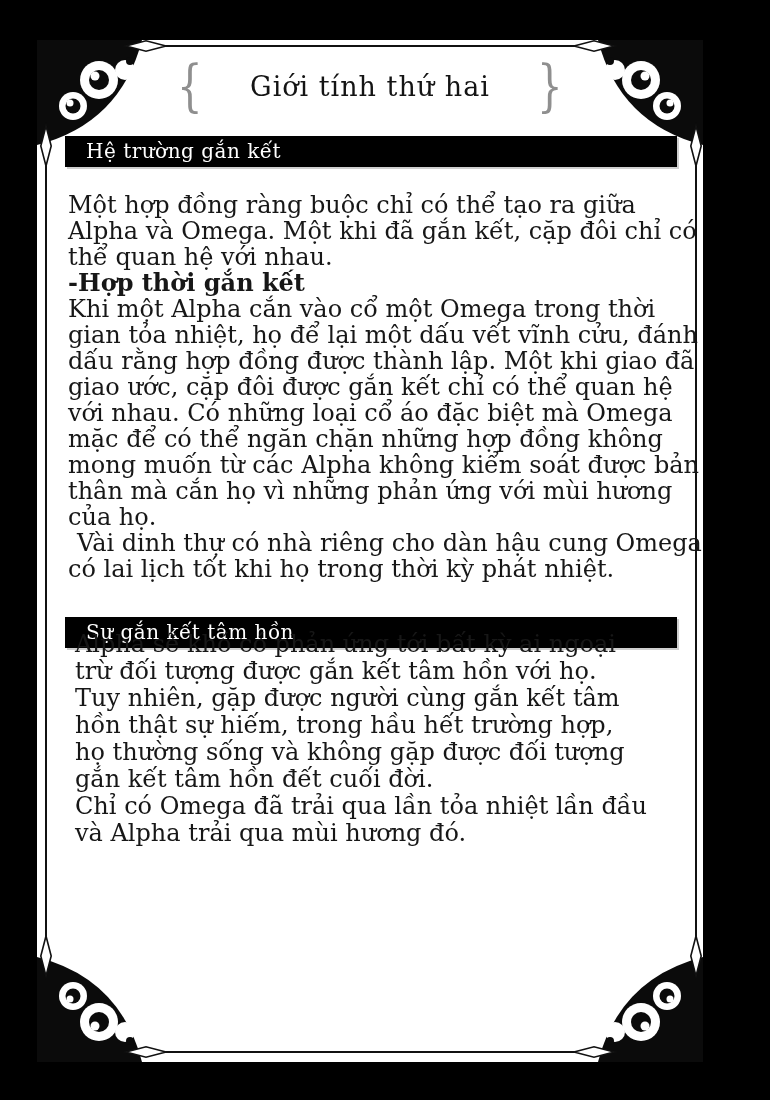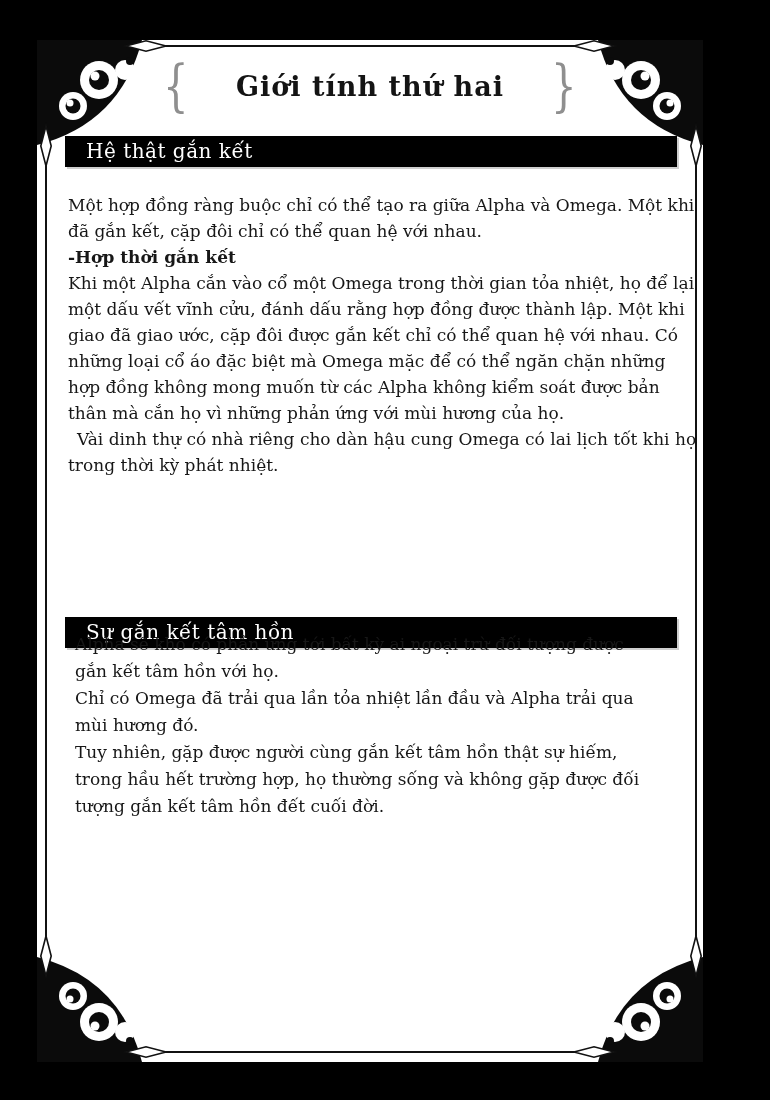--- a/index.html
+++ b/index.html
@@ -38,21 +38,21 @@
     font-size: 56px;
     font-weight: 400;
     color: #8f8f8f;
     transform: scaleX(0.72);
     line-height: 1;
     user-select: none;
   }
   .page-title {
     margin: 0;
     font-size: 27px;
-    font-weight: 700;
+    font-weight: 400;
     letter-spacing: 1px;
     color: #141414;
     white-space: nowrap;
   }
 
   
   .bar {
     position: absolute;
     left: 28px;
     width: 612px;
@@ -72,21 +72,21 @@
     white-space: nowrap;
   }
 
   
   .textblock { position: absolute; }
   .textblock-1 { left: 31px; top: 152px; width: 634px; }
   .textblock-2 { left: 38px; top: 591px; width: 572px; }
 
   .para {
     margin: 0;
-    font-size: 17px;
+    font-size: 24px;
     line-height: 26px;
     color: #171717;
     text-align: left;
   }
   .textblock-2 .para { line-height: 27px; }
   .subhead { font-weight: 700; }
   .indent { text-indent: 9px; }
 </style>
 </head>
 <body>
@@ -135,32 +135,32 @@
 
   <div class="content">
 
     <div class="title-row">
       <span class="bracket">{</span>
       <h1 class="page-title">Giới tính thứ hai</h1>
       <span class="bracket">}</span>
     </div>
 
     <div class="bar bar-1">
-      <span>Hệ thật gắn kết</span>
+      <span>Hệ trường gắn kết</span>
     </div>
     <div class="textblock textblock-1">
       <p class="para">Một hợp đồng ràng buộc chỉ có thể tạo ra giữa Alpha và Omega. Một khi đã gắn kết, cặp đôi chỉ có thể quan hệ với nhau.</p>
       <p class="para subhead">-Hợp thời gắn kết</p>
       <p class="para">Khi một Alpha cắn vào cổ một Omega trong thời gian tỏa nhiệt, họ để lại một dấu vết vĩnh cửu, đánh dấu rằng hợp đồng được thành lập. Một khi giao đã giao ước, cặp đôi được gắn kết chỉ có thể quan hệ với nhau. Có những loại cổ áo đặc biệt mà Omega mặc để có thể ngăn chặn những hợp đồng không mong muốn từ các Alpha không kiểm soát được bản thân mà cắn họ vì những phản ứng với mùi hương của họ.</p>
       <p class="para indent">Vài dinh thự có nhà riêng cho dàn hậu cung Omega có lai lịch tốt khi họ trong thời kỳ phát nhiệt.</p>
     </div>
 
     <div class="bar bar-2">
       <span>Sự gắn kết tâm hồn</span>
     </div>
     <div class="textblock textblock-2">
       <p class="para">Alpha sẽ khó có phản ứng tới bất kỳ ai ngoại trừ đối tượng được gắn kết tâm hồn với họ.</p>
+      <p class="para">Tuy nhiên, gặp được người cùng gắn kết tâm hồn thật sự hiếm, trong hầu hết trường hợp, họ thường sống và không gặp được đối tượng gắn kết tâm hồn đết cuối đời.</p>
       <p class="para">Chỉ có Omega đã trải qua lần tỏa nhiệt lần đầu và Alpha trải qua mùi hương đó.</p>
-      <p class="para">Tuy nhiên, gặp được người cùng gắn kết tâm hồn thật sự hiếm, trong hầu hết trường hợp, họ thường sống và không gặp được đối tượng gắn kết tâm hồn đết cuối đời.</p>
     </div>
 
   </div>
 </div>
 
 </body></html>

